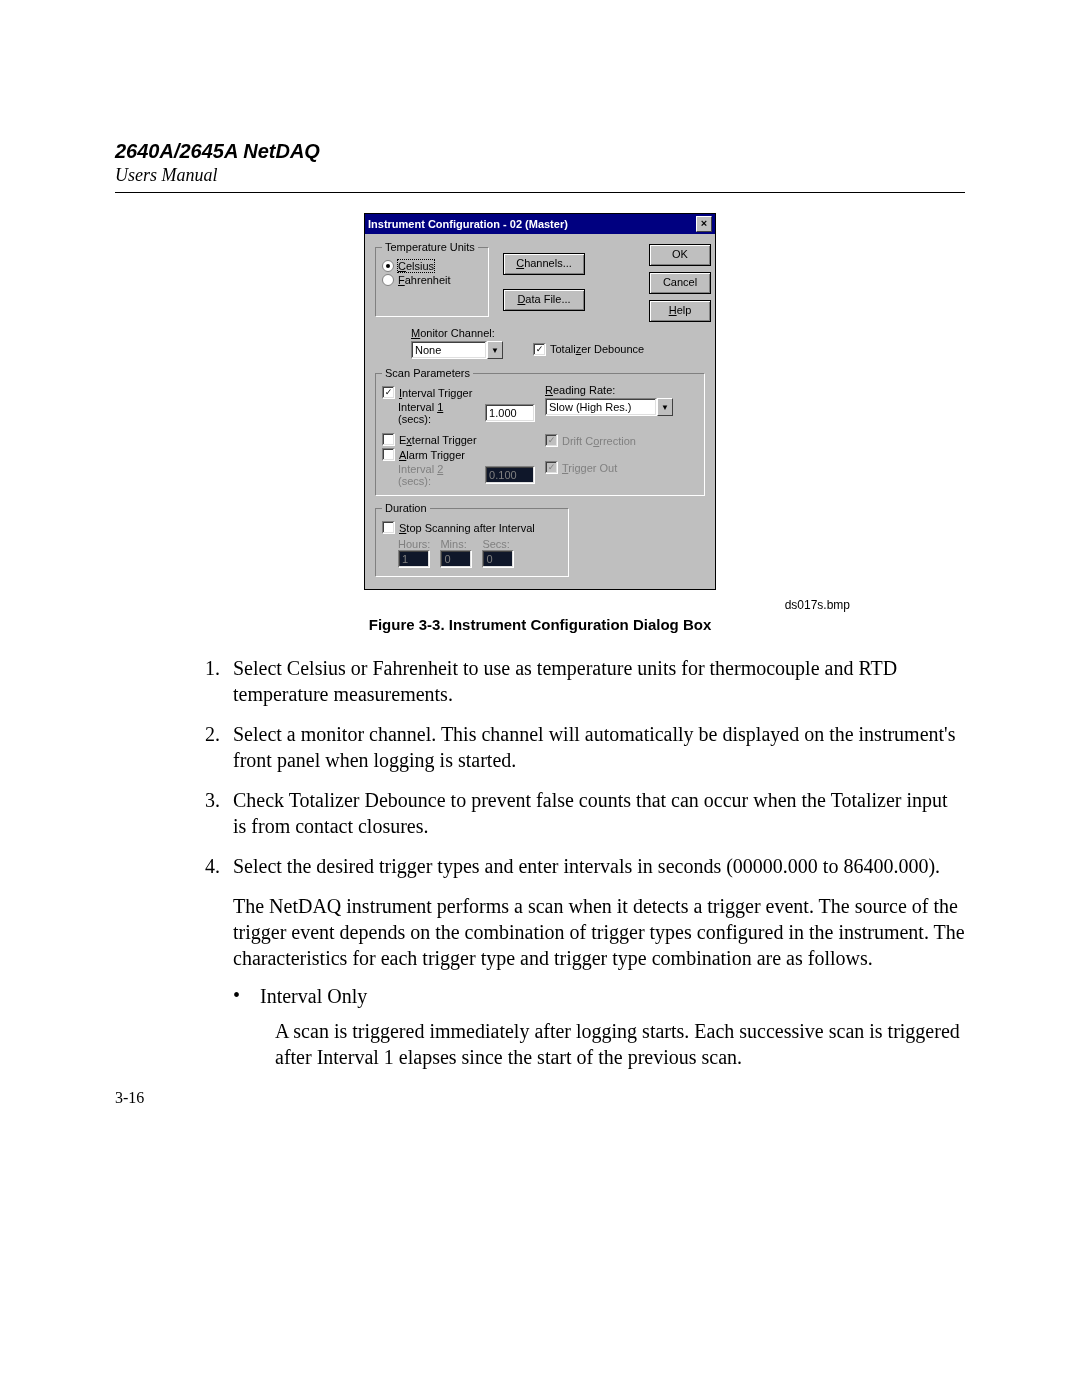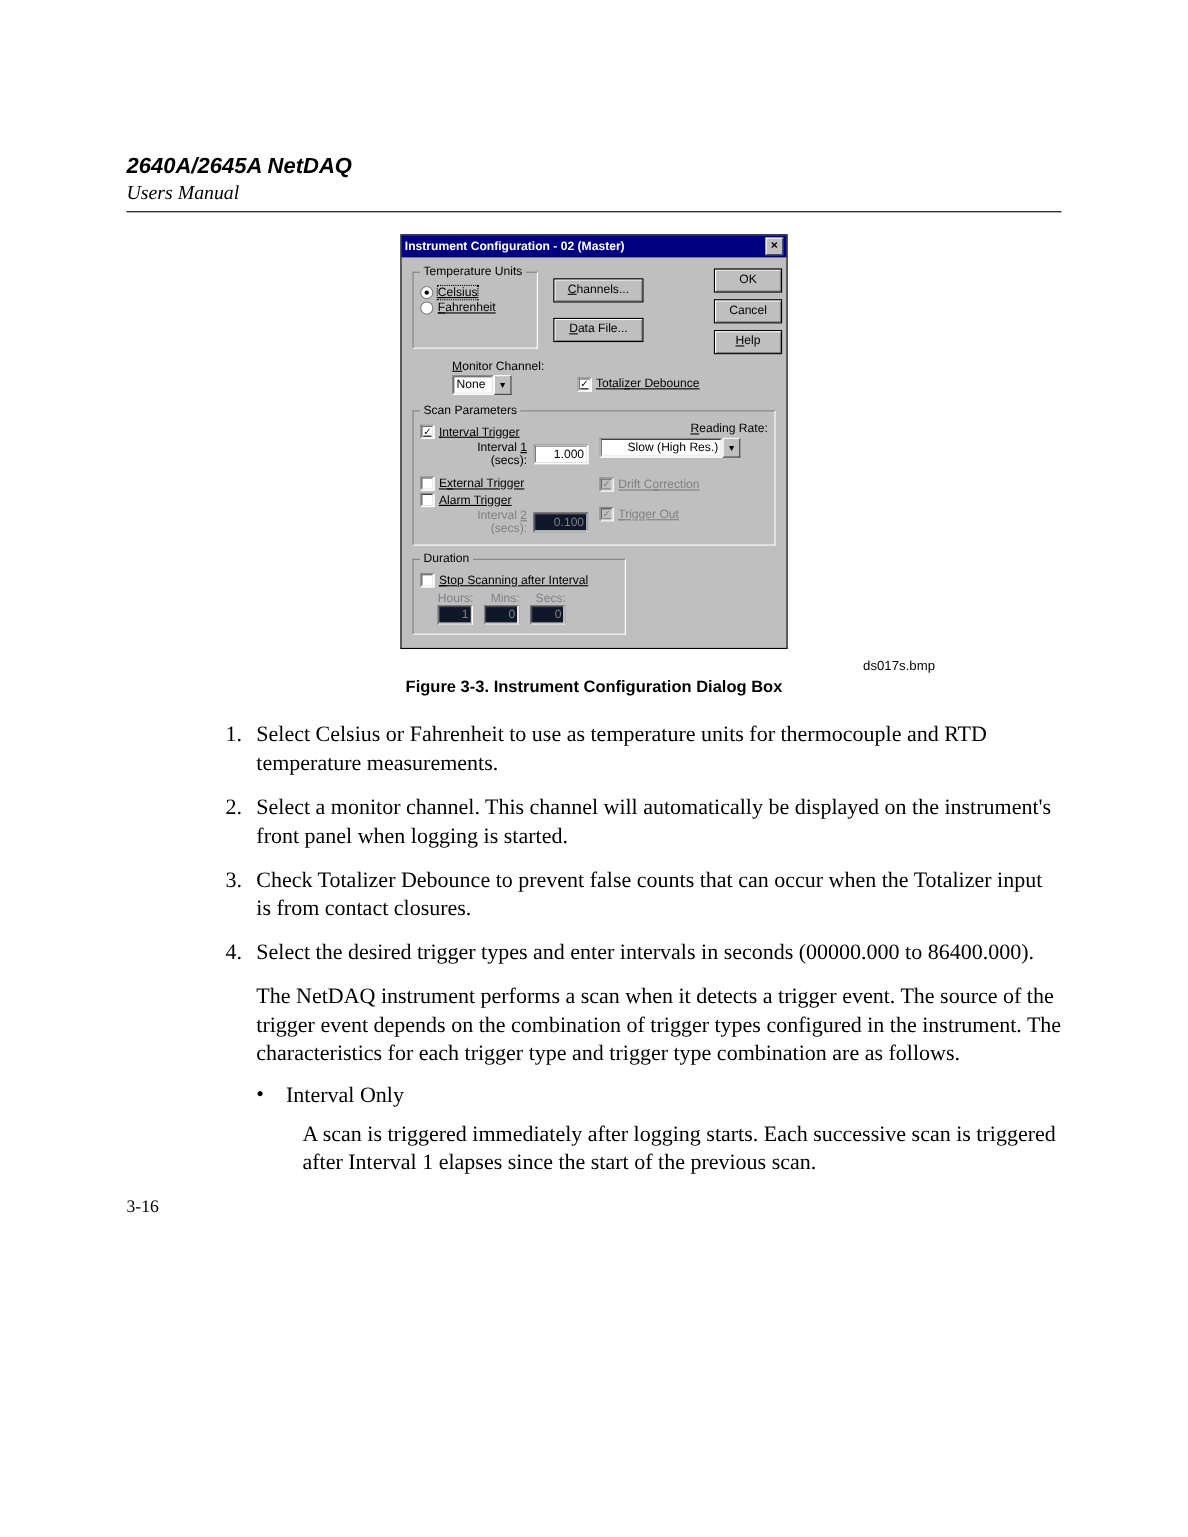--- a/index.html
+++ b/index.html
@@ -76,38 +76,36 @@
   .top-row {
     display: flex;
   }
   .groupbox {
     border: 1px solid #808080;
     border-right-color:#fff;
     border-bottom-color:#fff;
     position: relative;
     margin: 6px 0 0 0;
     padding: 10px 6px 6px 6px;
-    text-align: right;
   }
   .group-title {
     position: absolute;
     top: -7px;
     left: 6px;
     background: #bfbfbf;
     padding: 0 3px;
     font-size: 11px;
   }
   .radio, .check {
     display: flex;
     align-items: center;
     gap: 4px;
     font-size: 11px;
     margin: 2px 0;
     white-space: nowrap;
-    text-decoration: underline;
   }
   .radio-dot {
     width: 10px; height: 10px;
     border: 1px solid #808080;
     border-radius: 50%;
     background: #fff;
     display: inline-flex;
     align-items: center; justify-content: center;
   }
   .radio-dot.sel::after {
@@ -268,21 +266,21 @@
         <div class="mid-btns">
           <div class="btn wide"><span class="u">C</span>hannels...</div>
           <div style="height:8px;"></div>
           <div class="btn wide"><span class="u">D</span>ata File...</div>
         </div>
       </div>
 
       <div style="margin-top:10px; display:flex; align-items:center; gap:30px;padding-left:36px;">
         <div>
           <div><span class="u">M</span>onitor Channel:</div>
-          <div class="select" style="width:54px; margin-top:2px;">
+          <div class="select" style="width:92px; margin-top:2px;">
             <div class="input" style="flex:1;">None</div>
             <div class="arrow">▼</div>
           </div>
         </div>
         <div class="check" style="margin-top:14px;">
           <span class="check-box">✓</span>
           <span>Totali<span class="u">z</span>er Debounce</span>
         </div>
       </div>
 

